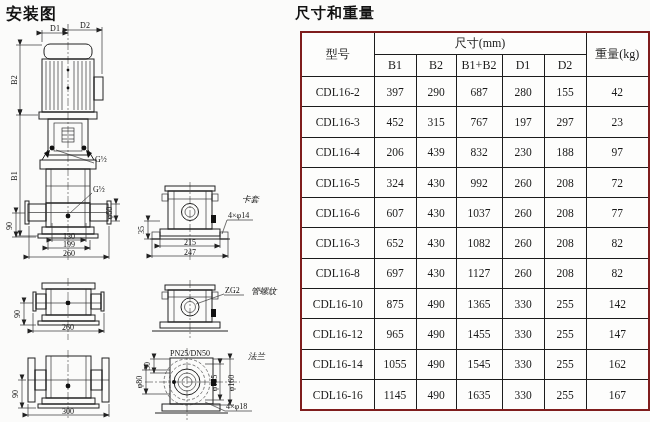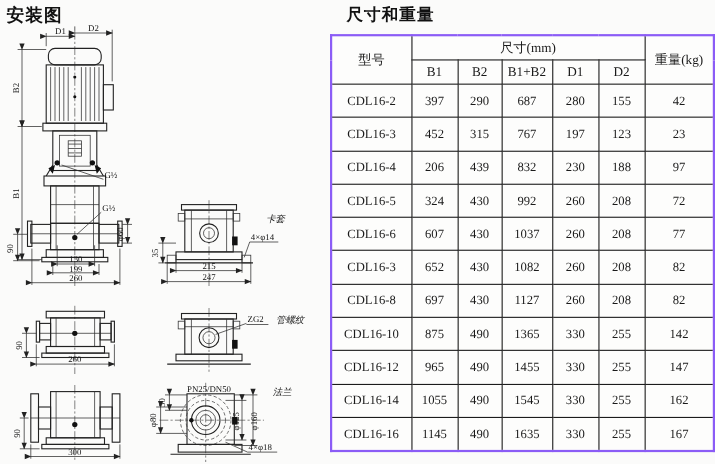--- a/index.html
+++ b/index.html
@@ -13,21 +13,21 @@
   }
   .section-title{
     position:absolute;
     font-family:"Liberation Sans", sans-serif;
     font-weight:bold;
     font-size:16px;
     color:#111;
     letter-spacing:1px;
   }
   #title-left{left:6px;top:4px;}
-  #title-right{left:295px;top:4px;font-size:15px;margin-left:20px;}
+  #title-right{left:295px;top:4px;font-size:15px;}
 
   #diagram-svg{position:absolute;left:0;top:0;}
   #diagram-svg .ln{stroke:#222;stroke-width:1;fill:none;}
   #diagram-svg .thin{stroke:#333;stroke-width:0.7;fill:none;}
   #diagram-svg .dim{stroke:#333;stroke-width:0.7;fill:none;}
   #diagram-svg .cl{stroke:#444;stroke-width:0.6;fill:none;stroke-dasharray:8 2 2 2;}
   #diagram-svg .dsh{stroke:#444;stroke-width:0.7;fill:none;stroke-dasharray:3 2;}
   #diagram-svg .solid{fill:#111;stroke:none;}
   #diagram-svg text{
     font-family:"Liberation Serif", serif;
@@ -46,21 +46,21 @@
   #spec-table th, #spec-table td{
     border:1px solid #1c1c1c;
     text-align:center;
     vertical-align:middle;
     font-weight:normal;
     font-size:11.5px;
     padding:0;
     overflow:hidden;
     white-space:nowrap;
   }
-  #spec-table{border:2px solid #8b5cf6;}
+  #spec-table{border:2px solid #7f1d1d;}
   #spec-table thead th{height:21px;font-size:12px;}
   #spec-table tbody td{height:29.3px;}
 </style>
 </head>
 <body>
 
 <div class="section-title" id="title-left">安装图</div>
 <div class="section-title" id="title-right">尺寸和重量</div>
 
 <svg id="diagram-svg" width="300" height="422" viewBox="0 0 300 422">
@@ -298,21 +298,21 @@
         <td>280</td>
         <td>155</td>
         <td>42</td>
       </tr>
       <tr>
         <td>CDL16-3</td>
         <td>452</td>
         <td>315</td>
         <td>767</td>
         <td>197</td>
-        <td>123</td>
+        <td>297</td>
         <td>23</td>
       </tr>
       <tr>
         <td>CDL16-4</td>
         <td>206</td>
         <td>439</td>
         <td>832</td>
         <td>230</td>
         <td>188</td>
         <td>97</td>

